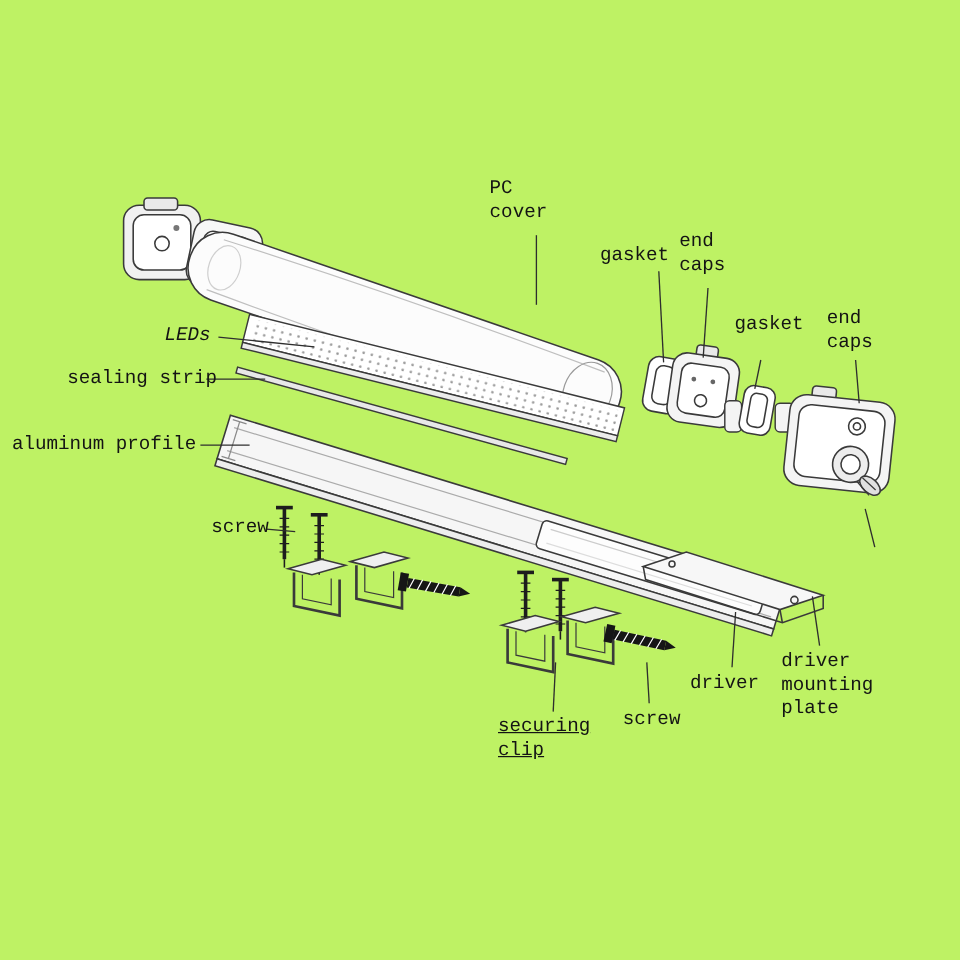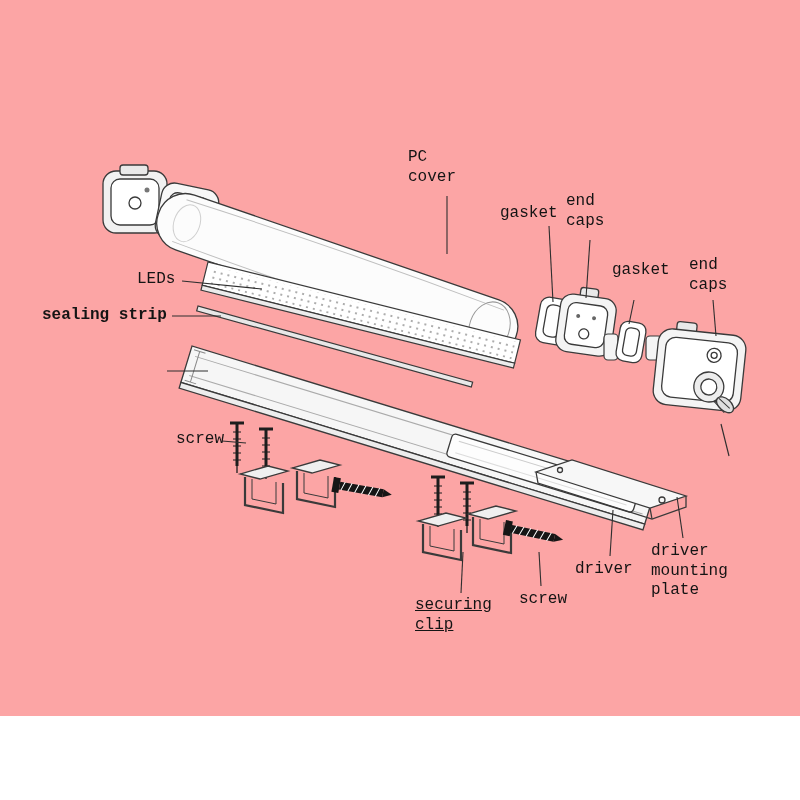--- a/index.html
+++ b/index.html
@@ -1,16 +1,16 @@
 <!DOCTYPE html>
 <html><head>
 <meta charset="utf-8">
 <style>
   html,body{margin:0;padding:0;background:#fff;}
-  .canvas{position:relative;width:800px;height:716px;background:#fca5a5;overflow:hidden;}
+  .canvas{position:relative;width:800px;height:800px;background:#bef264;overflow:hidden;}
   .canvas svg{position:absolute;left:0;top:0;}
   .label{
     position:absolute;
     font-family:"Liberation Mono","DejaVu Sans Mono",monospace;
     font-size:16px;
     line-height:1.22;
     color:#141414;
     white-space:pre-line;
     letter-spacing:0px;
   }
@@ -195,22 +195,23 @@
 </svg>
 
   <div class="label" style="left:408px;top:148px;">PC
 cover</div>
   <div class="label" style="left:500px;top:204px;">gasket</div>
   <div class="label" style="left:566px;top:192px;">end
 caps</div>
   <div class="label" style="left:612px;top:261px;">gasket</div>
   <div class="label" style="left:689px;top:256px;">end
 caps</div>
-  <div class="label" style="left:137px;top:270px;">LEDs</div>
-  <div class="label" style="left:42px;top:306px;font-weight:bold;">sealing strip</div>
+  <div class="label" style="left:137px;top:270px;font-style:italic;">LEDs</div>
+  <div class="label" style="left:56px;top:306px;">sealing strip</div>
+  <div class="label" style="left:10px;top:361px;">aluminum profile</div>
   <div class="label" style="left:176px;top:430px;">screw</div>
   <div class="label" style="left:575px;top:560px;">driver</div>
   <div class="label" style="left:651px;top:542px;">driver
 mounting
 plate</div>
   <div class="label" style="left:415px;top:596px;text-decoration:underline;">securing
 clip</div>
   <div class="label" style="left:519px;top:590px;">screw</div>
 
 </div>

